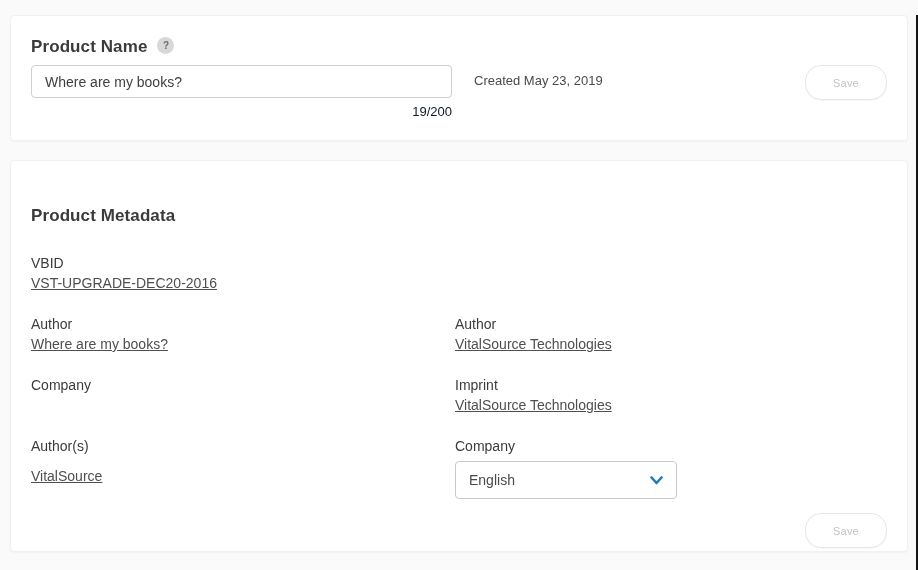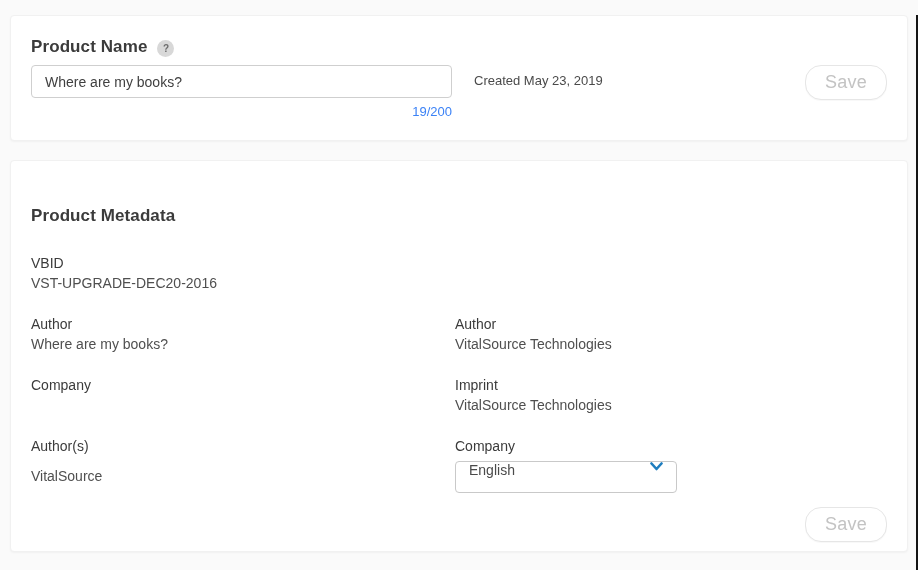--- a/index.html
+++ b/index.html
@@ -16,21 +16,21 @@
     background: #ffffff;
     border: 1px solid #f1f1f1;
     border-radius: 4px;
     box-shadow: 0 1px 2px rgba(0,0,0,0.04);
     margin: 0 10px;
     width: 898px;
   }
 
   
   .card-name { margin-top: 15px; height: 126px; padding: 21px 20px 0 20px; }
-  .card-title-row { display: flex; align-items: flex-end; gap: 10px; }
+  .card-title-row { display: flex; align-items: flex-start; gap: 10px; }
   h2.card-title {
     font-size: 17px;
     font-weight: 700;
     color: #3b3b3b;
     letter-spacing: 0.1px;
   }
   .help {
     width: 17px; height: 17px;
     border-radius: 50%;
     background: #d8d8d8;
@@ -52,72 +52,73 @@
     font-family: "Liberation Sans", "DejaVu Sans", sans-serif;
     font-size: 14px;
     color: #3f3f3f;
     background: #fff;
     outline: none;
   }
   .counter {
     margin-top: 6px;
     text-align: right;
     font-size: 13px;
-    color: #3b82f6;
+    color: #0f172a;
   }
   .created {
     margin-left: 22px;
     margin-top: 8px;
     font-size: 13px;
     color: #4a4a4a;
   }
   .save-btn {
     margin-left: auto;
     width: 82px; height: 35px;
     background: #ffffff;
     border: 1px solid #e6e6e6;
     border-radius: 16px;
     box-shadow: 0 1px 1px rgba(0,0,0,0.03);
     font-family: "Liberation Sans", "DejaVu Sans", sans-serif;
-    font-size: 18px;
+    font-size: 11px;
     color: #c3c3c3;
     letter-spacing: 0.2px;
   }
 
   
   .card-meta { margin-top: 19px; height: 392px; padding: 45px 20px 0 20px; }
   .field .label {
     font-size: 14px;
     font-weight: 400;
     color: #3b3b3b;
     line-height: 18px;
   }
   .field .value {
     font-size: 14px;
     color: #4f4f4f;
     line-height: 19px;
     margin-top: 2px;
     min-height: 19px;
+    text-decoration: underline;
   }
   .field-vbid { margin-top: 28px; }
   .meta-grid {
     margin-top: 22px;
     display: grid;
     grid-template-columns: 424px 1fr;
     grid-row-gap: 22px;
   }
   .cell-authors .value { margin-top: 12px; }
   .select-box {
     margin-top: 6px;
-    width: 222px; height: 32px;
+    width: 222px; height: 38px;
     border: 1px solid #c9c9c9;
     border-radius: 4px;
     background: #fff;
     display: flex;
-    align-items: flex-start;
+    align-items: center;
     padding: 0 13px;
     cursor: pointer;
   }
   .select-box .select-value {
     font-size: 14px;
     color: #4a4a4a;
     flex: 1;
   }
   .meta-footer {
     display: flex;

